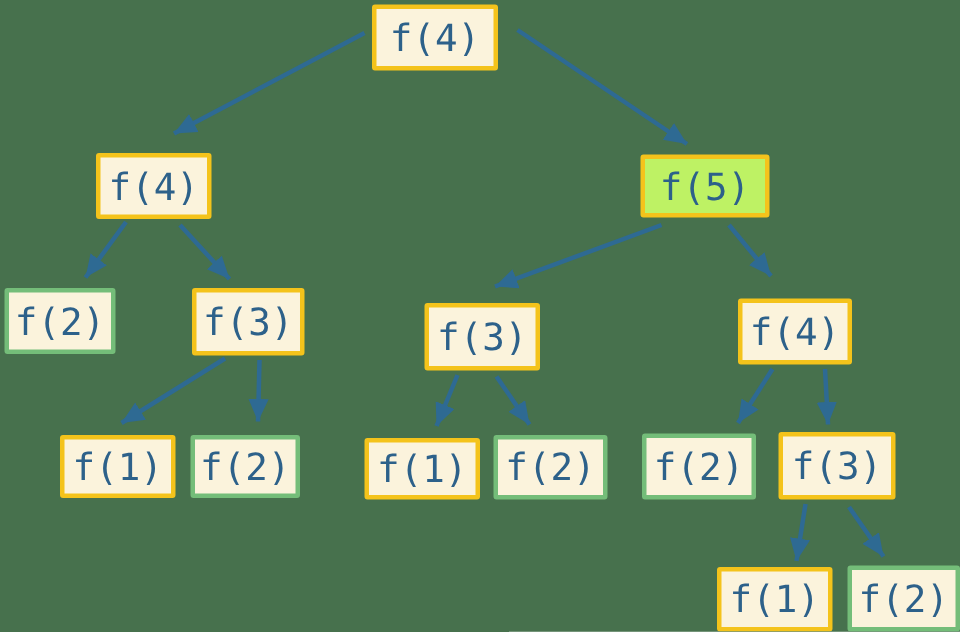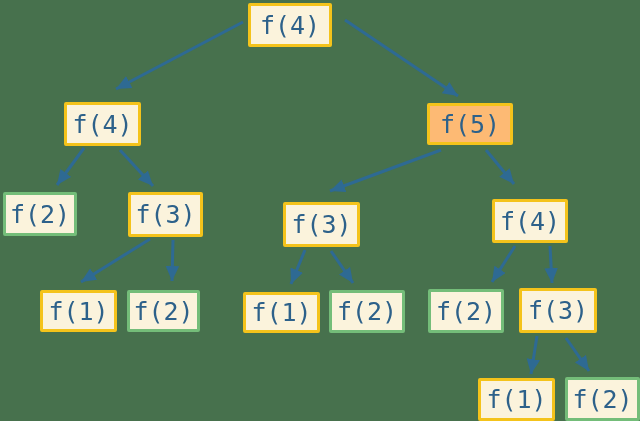--- a/index.html
+++ b/index.html
@@ -60,21 +60,21 @@
         <line x1="331" y1="251" x2="353" y2="283" class="edge" stroke="#2e6a93" marker-end="url(#arrowhead)"></line>
         <line x1="515" y1="246" x2="492" y2="282" class="edge" stroke="#2e6a93" marker-end="url(#arrowhead)"></line>
         <line x1="550" y1="246" x2="552" y2="283" class="edge" stroke="#2e6a93" marker-end="url(#arrowhead)"></line>
         <line x1="537" y1="336" x2="531" y2="374" class="edge" stroke="#2e6a93" marker-end="url(#arrowhead)"></line>
         <line x1="566" y1="338" x2="589" y2="371" class="edge" stroke="#2e6a93" marker-end="url(#arrowhead)"></line>
       </g>
   </svg>
   <div class="nodes-layer">
       <div class="node" style="left: 248px; top: 3px; width: 84px; height: 44px; background: rgb(251, 243, 220); color: rgb(45, 97, 138); border-color: rgb(244, 195, 27);">f(4)</div>
       <div class="node" style="left: 64px; top: 102px; width: 77px; height: 44px; background: rgb(251, 243, 220); color: rgb(45, 97, 138); border-color: rgb(244, 195, 27);">f(4)</div>
-      <div class="node" style="left: 427px; top: 103px; width: 86px; height: 42px; background: #fdba74; color: rgb(45, 97, 138); border-color: rgb(244, 195, 27);">f(5)</div>
+      <div class="node" style="left: 427px; top: 103px; width: 86px; height: 42px; background: #bef264; color: rgb(45, 97, 138); border-color: rgb(244, 195, 27);">f(5)</div>
       <div class="node" style="left: 3px; top: 192px; width: 74px; height: 44px; background: rgb(251, 243, 220); color: rgb(45, 97, 138); border-color: rgb(116, 189, 121);">f(2)</div>
       <div class="node" style="left: 128px; top: 192px; width: 75px; height: 45px; background: rgb(251, 243, 220); color: rgb(45, 97, 138); border-color: rgb(244, 195, 27);">f(3)</div>
       <div class="node" style="left: 283px; top: 202px; width: 77px; height: 45px; background: rgb(251, 243, 220); color: rgb(45, 97, 138); border-color: rgb(244, 195, 27);">f(3)</div>
       <div class="node" style="left: 492px; top: 199px; width: 76px; height: 44px; background: rgb(251, 243, 220); color: rgb(45, 97, 138); border-color: rgb(244, 195, 27);">f(4)</div>
       <div class="node" style="left: 40px; top: 290px; width: 77px; height: 42px; background: rgb(251, 243, 220); color: rgb(45, 97, 138); border-color: rgb(244, 195, 27);">f(1)</div>
       <div class="node" style="left: 127px; top: 290px; width: 73px; height: 42px; background: rgb(251, 243, 220); color: rgb(45, 97, 138); border-color: rgb(116, 189, 121);">f(2)</div>
       <div class="node" style="left: 243px; top: 292px; width: 77px; height: 41px; background: rgb(251, 243, 220); color: rgb(45, 97, 138); border-color: rgb(244, 195, 27);">f(1)</div>
       <div class="node" style="left: 329px; top: 290px; width: 76px; height: 43px; background: rgb(251, 243, 220); color: rgb(45, 97, 138); border-color: rgb(116, 189, 121);">f(2)</div>
       <div class="node" style="left: 428px; top: 289px; width: 76px; height: 44px; background: rgb(251, 243, 220); color: rgb(45, 97, 138); border-color: rgb(116, 189, 121);">f(2)</div>
       <div class="node" style="left: 519px; top: 288px; width: 78px; height: 45px; background: rgb(251, 243, 220); color: rgb(45, 97, 138); border-color: rgb(244, 195, 27);">f(3)</div>

